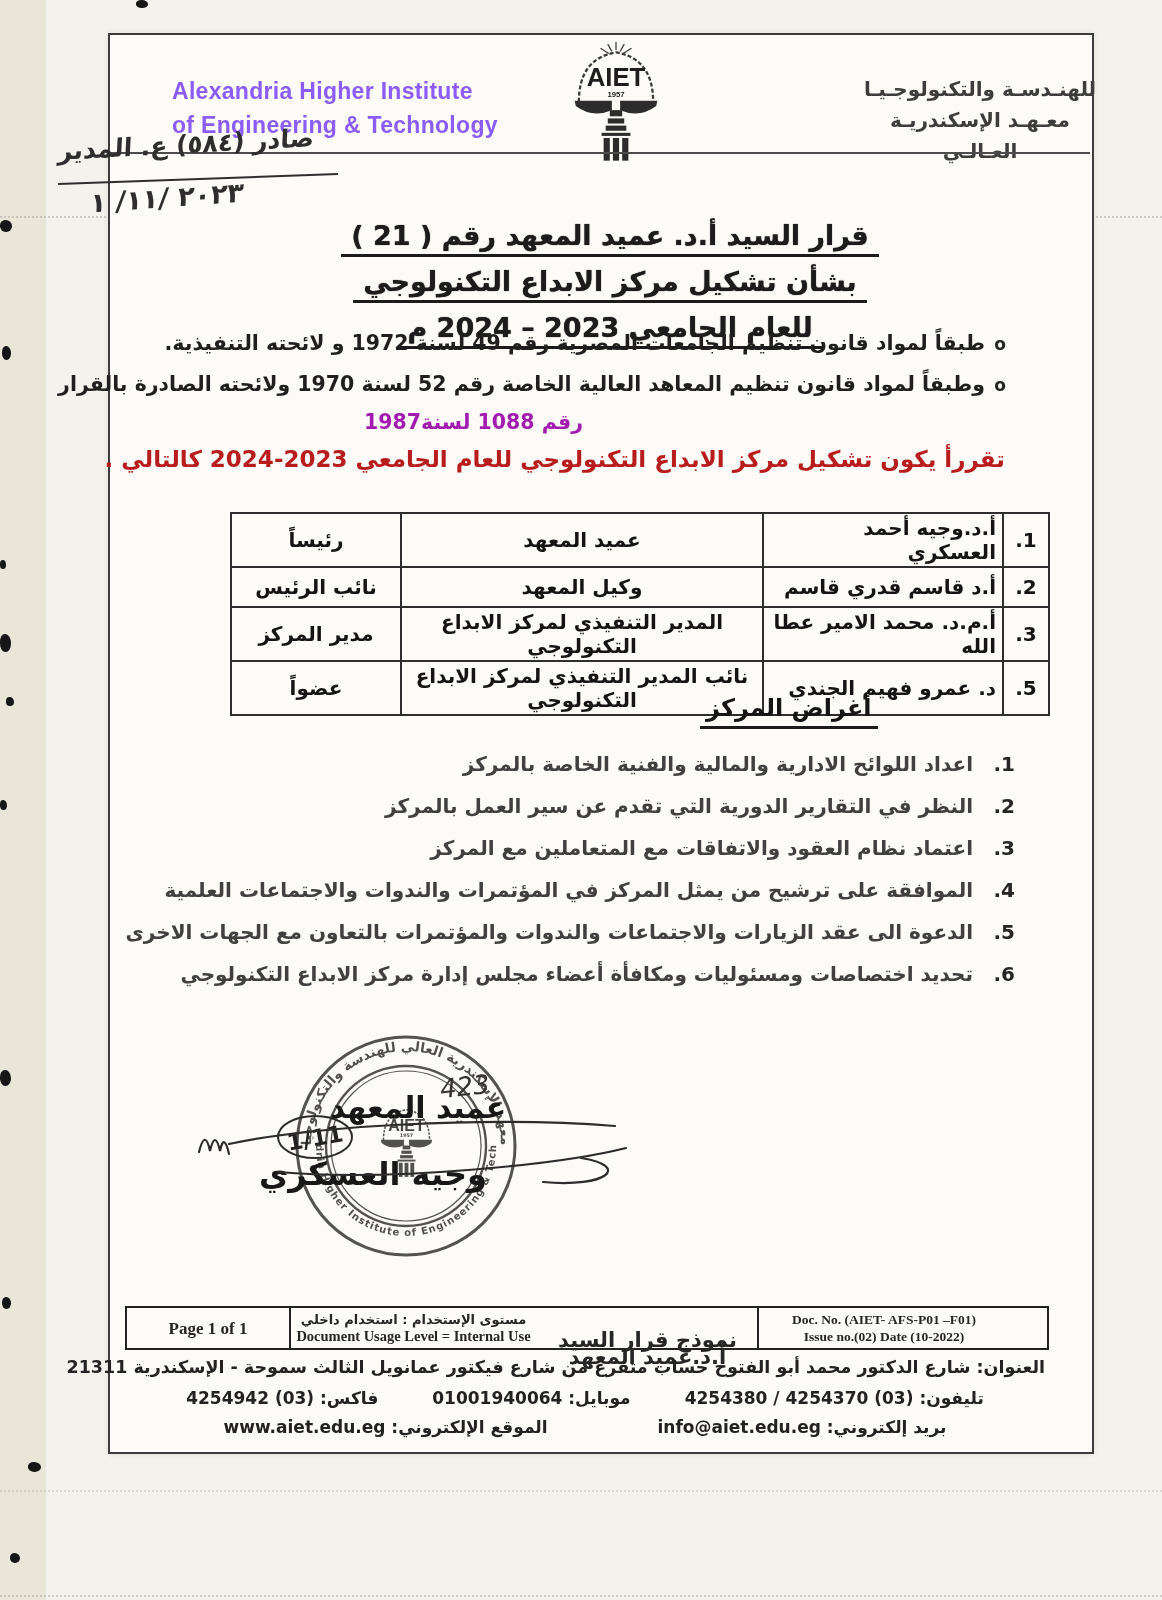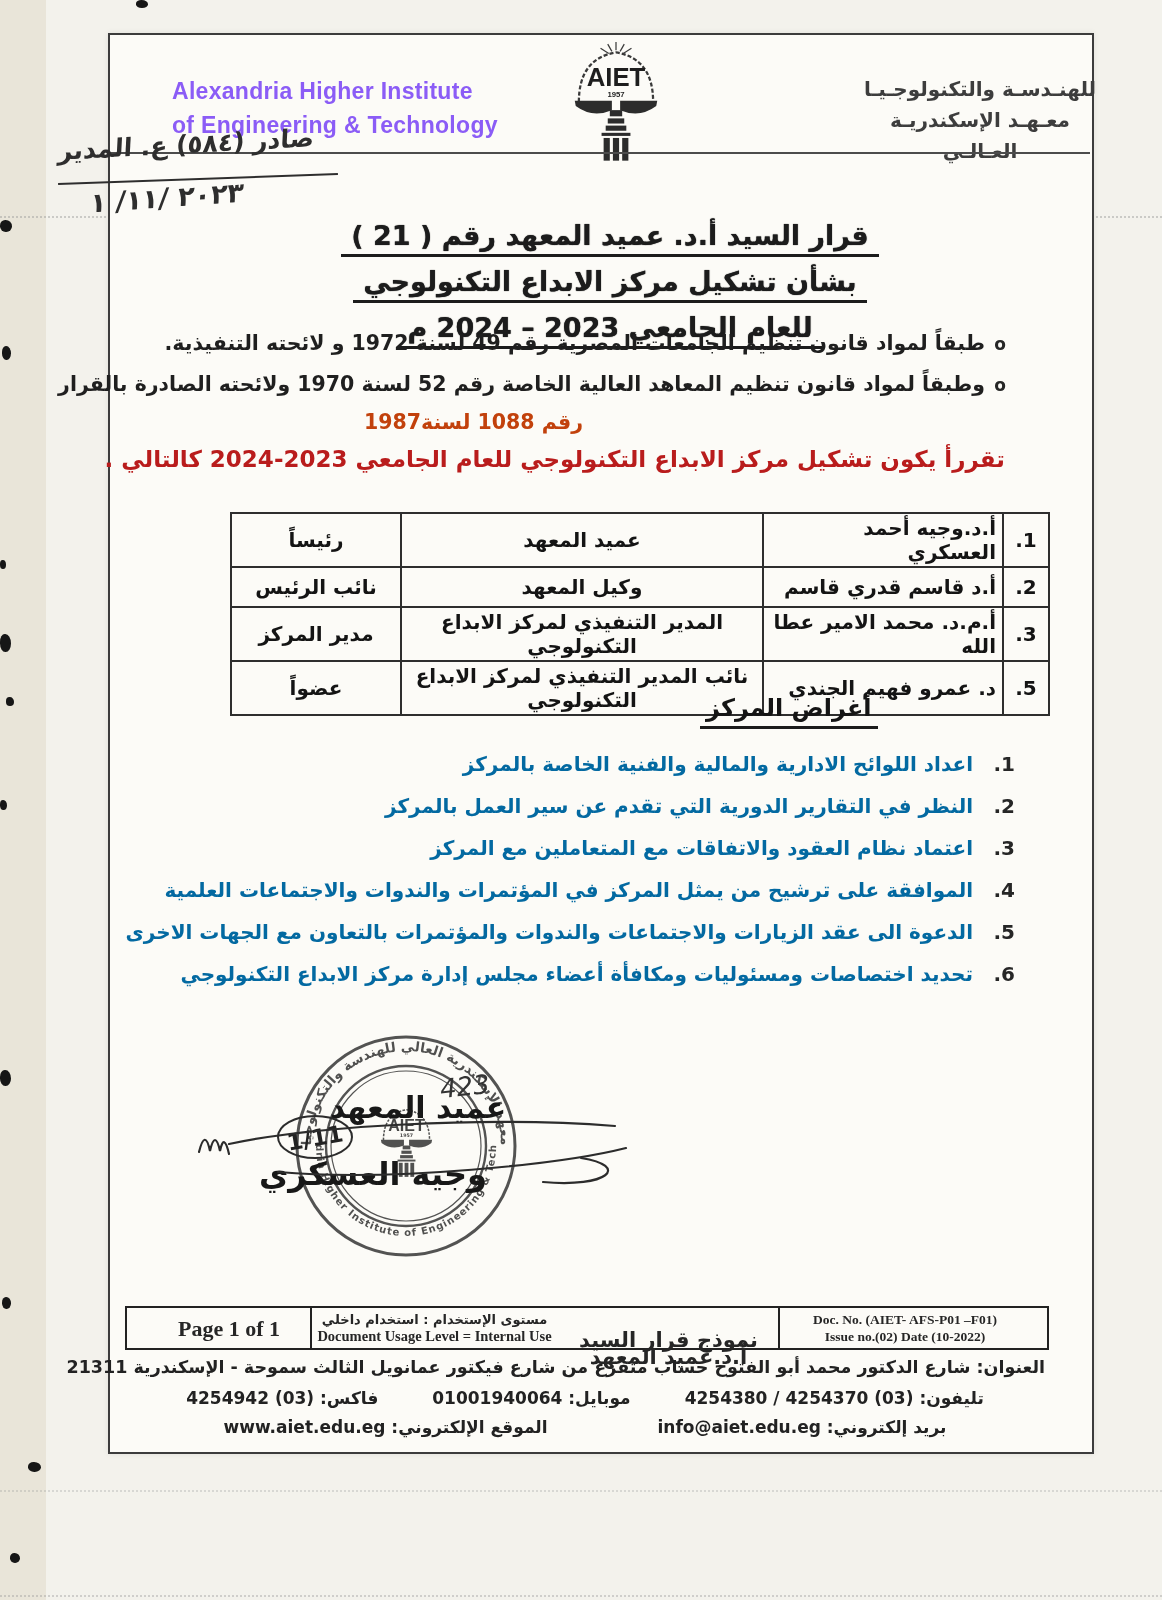--- a/index.html
+++ b/index.html
@@ -27,44 +27,44 @@
   .hw-underline{left:58px;top:178px;width:280px;height:2px;background:#2e2e2e;transform:rotate(-2deg);}
   .hw-date{left:90px;top:182px;font-size:27px;transform:rotate(-4deg) skewX(-8deg);letter-spacing:4px;}
   .title-block{left:280px;top:220px;width:660px;text-align:center;direction:rtl;}
   .title-line{display:inline-block;font-size:27px;font-weight:bold;color:#1c1c1c;
     text-shadow:0 0 1px #1c1c1c;border-bottom:3px solid #1c1c1c;
     padding:0 10px 3px 10px;margin-bottom:9px;white-space:nowrap;}
   .bullets{left:200px;top:331px;width:815px;direction:rtl;}
   .bullet-row{display:flex;direction:rtl;align-items:flex-start;margin-bottom:17px;}
   .bullet-marker{width:30px;text-align:center;font-size:17px;font-weight:bold;flex:0 0 30px;padding-top:3px;}
   .bullet-text{font-size:20.5px;font-weight:bold;white-space:nowrap;color:#1f1f1f;}
-  .bullet-cont{display:block;font-size:20.5px;font-weight:bold;margin:14px 432px 0 0;white-space:nowrap;color:#c2410c;}
+  .bullet-cont{display:block;font-size:20.5px;font-weight:bold;margin:14px 432px 0 0;white-space:nowrap;color:#a21caf;}
   .decision{left:205px;top:446px;width:800px;direction:rtl;text-align:right;
     padding-right:12px;font-size:23px;font-weight:bold;white-space:nowrap;color:#b91c1c;}
   table.committee{left:230px;top:512px;width:818px;border-collapse:collapse;direction:rtl;
     position:absolute;font-weight:bold;font-size:20px;color:#141414;table-layout:fixed;}
   table.committee td{border:2px solid #2e2e2e;height:34px;padding:2px 6px;}
   td.c-no{text-align:center;}
   td.c-name{text-align:right;padding-right:10px;}
   td.c-pos{text-align:center;}
   td.c-role{text-align:center;}
   .purpose-head-wrap{left:700px;top:694px;width:320px;text-align:left;}
   .purpose-head{display:inline-block;direction:rtl;font-size:24px;font-weight:bold;
     border-bottom:3px solid #1c1c1c;padding:0 6px 4px 6px;color:#151515;}
   .purposes{left:250px;top:752px;width:765px;direction:rtl;}
   .p-item{display:flex;direction:rtl;margin-bottom:18px;align-items:flex-start;}
   .p-no{flex:0 0 38px;text-align:right;font-size:20px;font-weight:bold;}
-  .p-text{font-size:20px;font-weight:bold;white-space:nowrap;color:#0369a1;padding-right:4px;}
+  .p-text{font-size:20px;font-weight:bold;white-space:nowrap;color:#404040;padding-right:4px;}
   .stamp-svg{left:183px;top:1030px;}
   .footer-table{left:125px;top:1306px;width:920px;height:40px;display:flex;
     border:2px solid #222;background:#fcfbf7;}
   .f-cell{border-left:2px solid #222;display:flex;flex-direction:column;
     justify-content:center;align-items:center;text-align:center;line-height:17px;}
   .f-cell:first-child{border-left:none;}
-  .f-page{width:162px;font-family:"Liberation Serif",serif;font-weight:bold;font-size:22px;margin-left:21px;}
+  .f-page{width:162px;font-family:"Liberation Serif",serif;font-weight:bold;font-size:17px;}
   .f-usage{width:245px;}
   .f-usage .ar{font-size:13px;font-weight:bold;direction:rtl;}
   .f-usage .en{font-family:"Liberation Serif",serif;font-weight:bold;font-size:14.5px;}
   .f-model{width:219px;font-size:21px;font-weight:bold;direction:rtl;margin-top:41px;}
   .f-doc{width:250px;font-family:"Liberation Serif",serif;font-weight:bold;font-size:13.5px;}
   .contact{left:125px;top:1357px;width:920px;direction:rtl;text-align:center;color:#222;}
   .contact .addr{font-size:17.5px;font-weight:bold;white-space:nowrap;margin-bottom:11px;}
   .contact .row{display:flex;direction:rtl;justify-content:center;gap:54px;
     font-size:17px;font-weight:bold;margin-bottom:9px;white-space:nowrap;}
   .contact .row2{gap:110px;}

